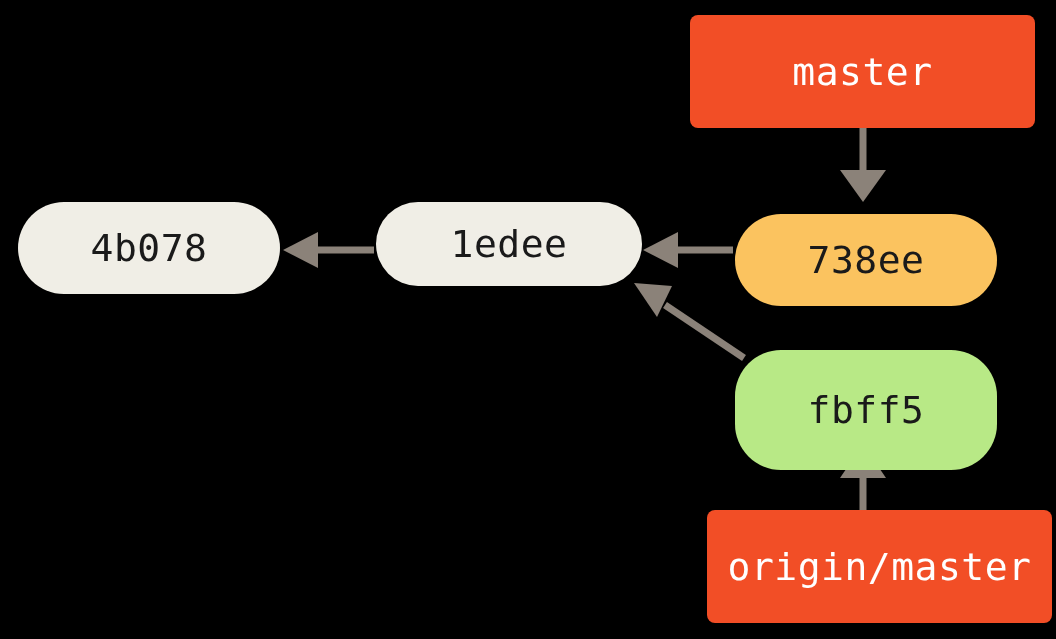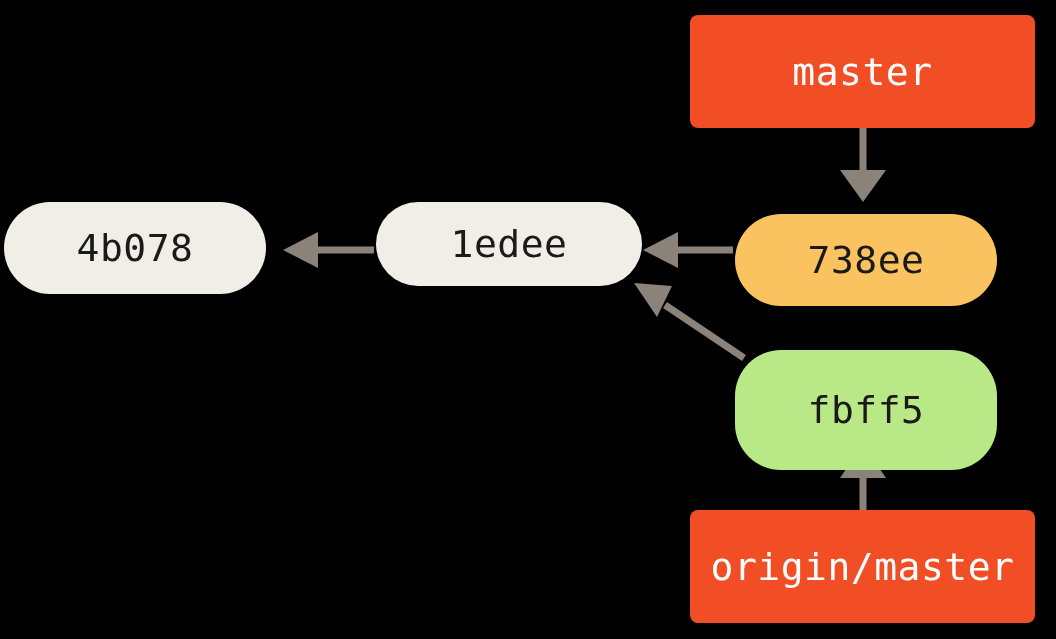--- a/index.html
+++ b/index.html
@@ -73,25 +73,25 @@
     <g>
       <line x1="863" y1="510" x2="863" y2="478" stroke="#8b8279" stroke-width="7"></line>
       <polygon points="840,478 886,478 863,444" fill="#8b8279"></polygon>
     </g>
   </svg>
 
   <div class="node ref-box" style="left:690px; top:15px; width:345px; height:113px; background:#f24e26;">
     <span>master</span>
   </div>
 
-  <div class="node ref-box" style="left:690px; top:510px; width:345px; height:113px; background:#f24e26;">
+  <div class="node ref-box" style="left:707px; top:510px; width:345px; height:113px; background:#f24e26;">
     <span>origin/master</span>
   </div>
 
-  <div class="node commit-node" style="left:4px; top:202px; width:262px; height:92px; background:#f0eee6;">
+  <div class="node commit-node" style="left:18px; top:202px; width:262px; height:92px; background:#f0eee6;">
     <span>4b078</span>
   </div>
 
   <div class="node commit-node" style="left:376px; top:202px; width:266px; height:84px; background:#f0eee6;">
     <span>1edee</span>
   </div>
 
   <div class="node commit-node" style="left:735px; top:202px; width:262px; height:92px; background:#fbc35f;margin-top:12px;">
     <span>738ee</span>
   </div>

